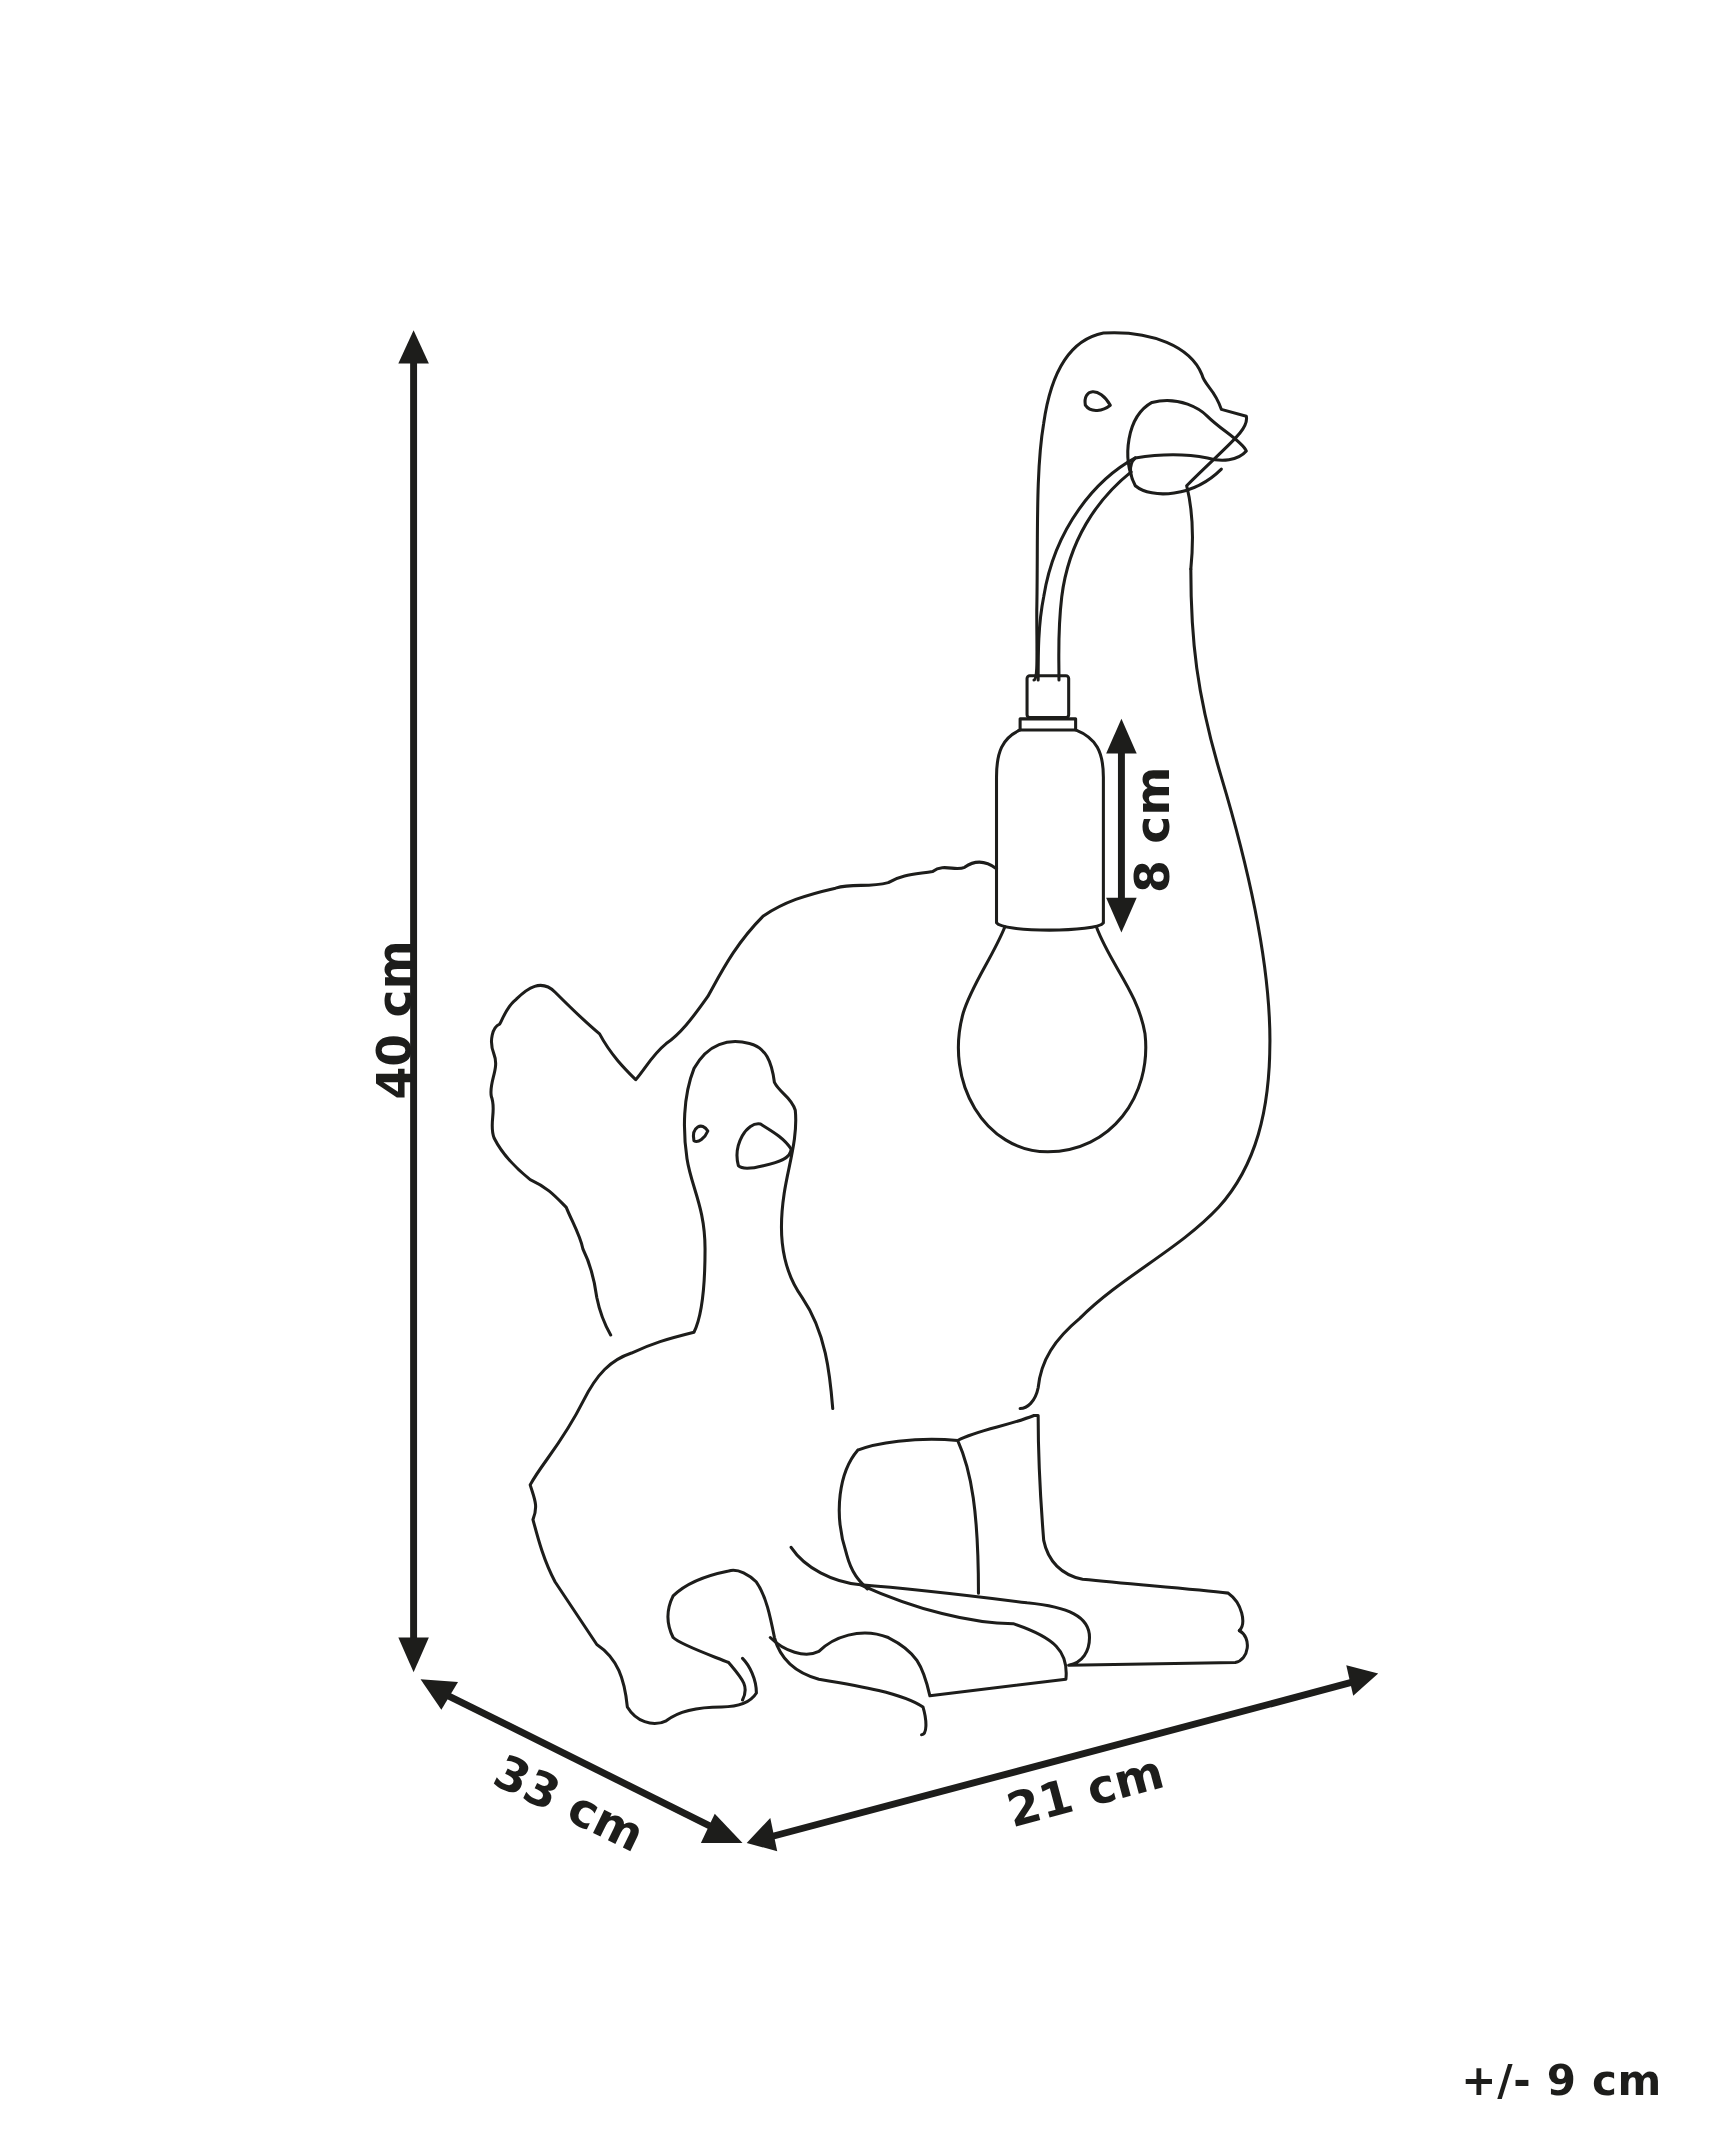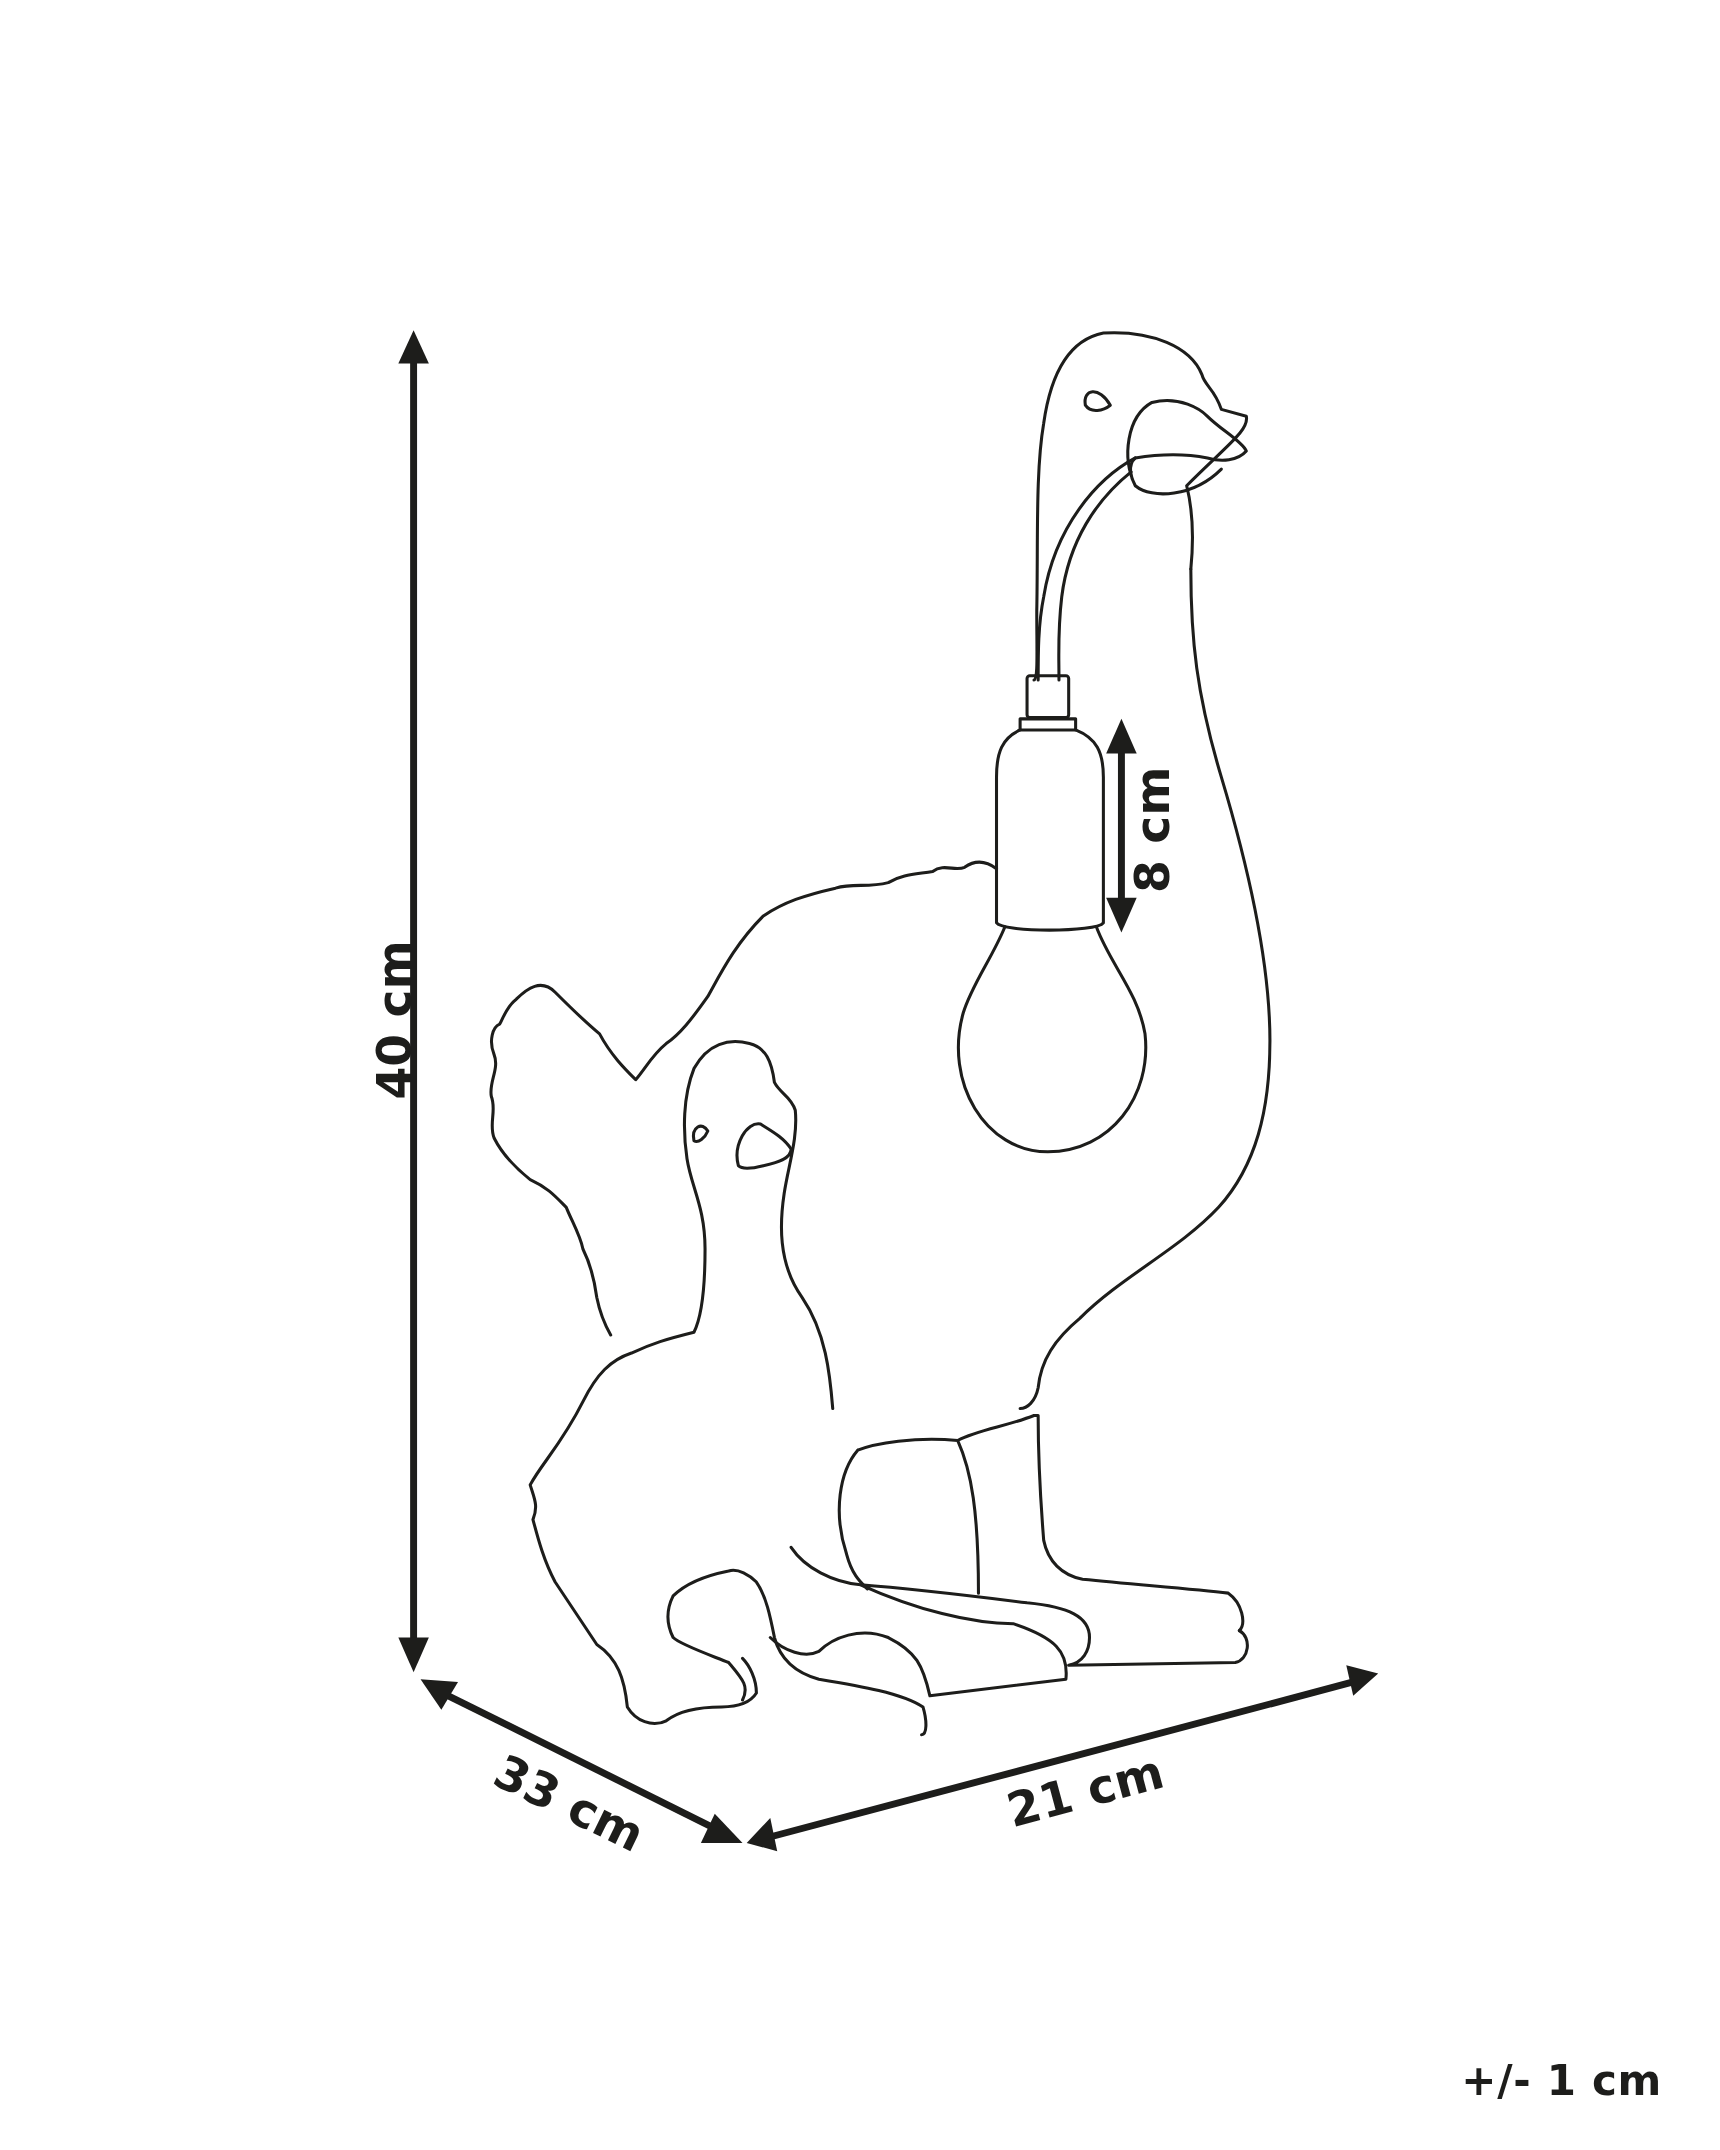--- a/index.html
+++ b/index.html
@@ -175,14 +175,14 @@
   </g>
 
   <g>
     <line class="dim-line" x1="808" y1="535" x2="808" y2="655"></line>
     <polygon class="dim-head" points="808,518 797,543 819,543"></polygon>
     <polygon class="dim-head" points="808,672 797,647 819,647"></polygon>
     <text class="dim-label" transform="translate(842,598) rotate(-90)" text-anchor="middle">8 cm</text>
   </g>
 </svg>
 
-<div class="tolerance">+/- 1 cm</div>
+<div class="tolerance">+/- 9 cm</div>
 
 
 </body></html>

